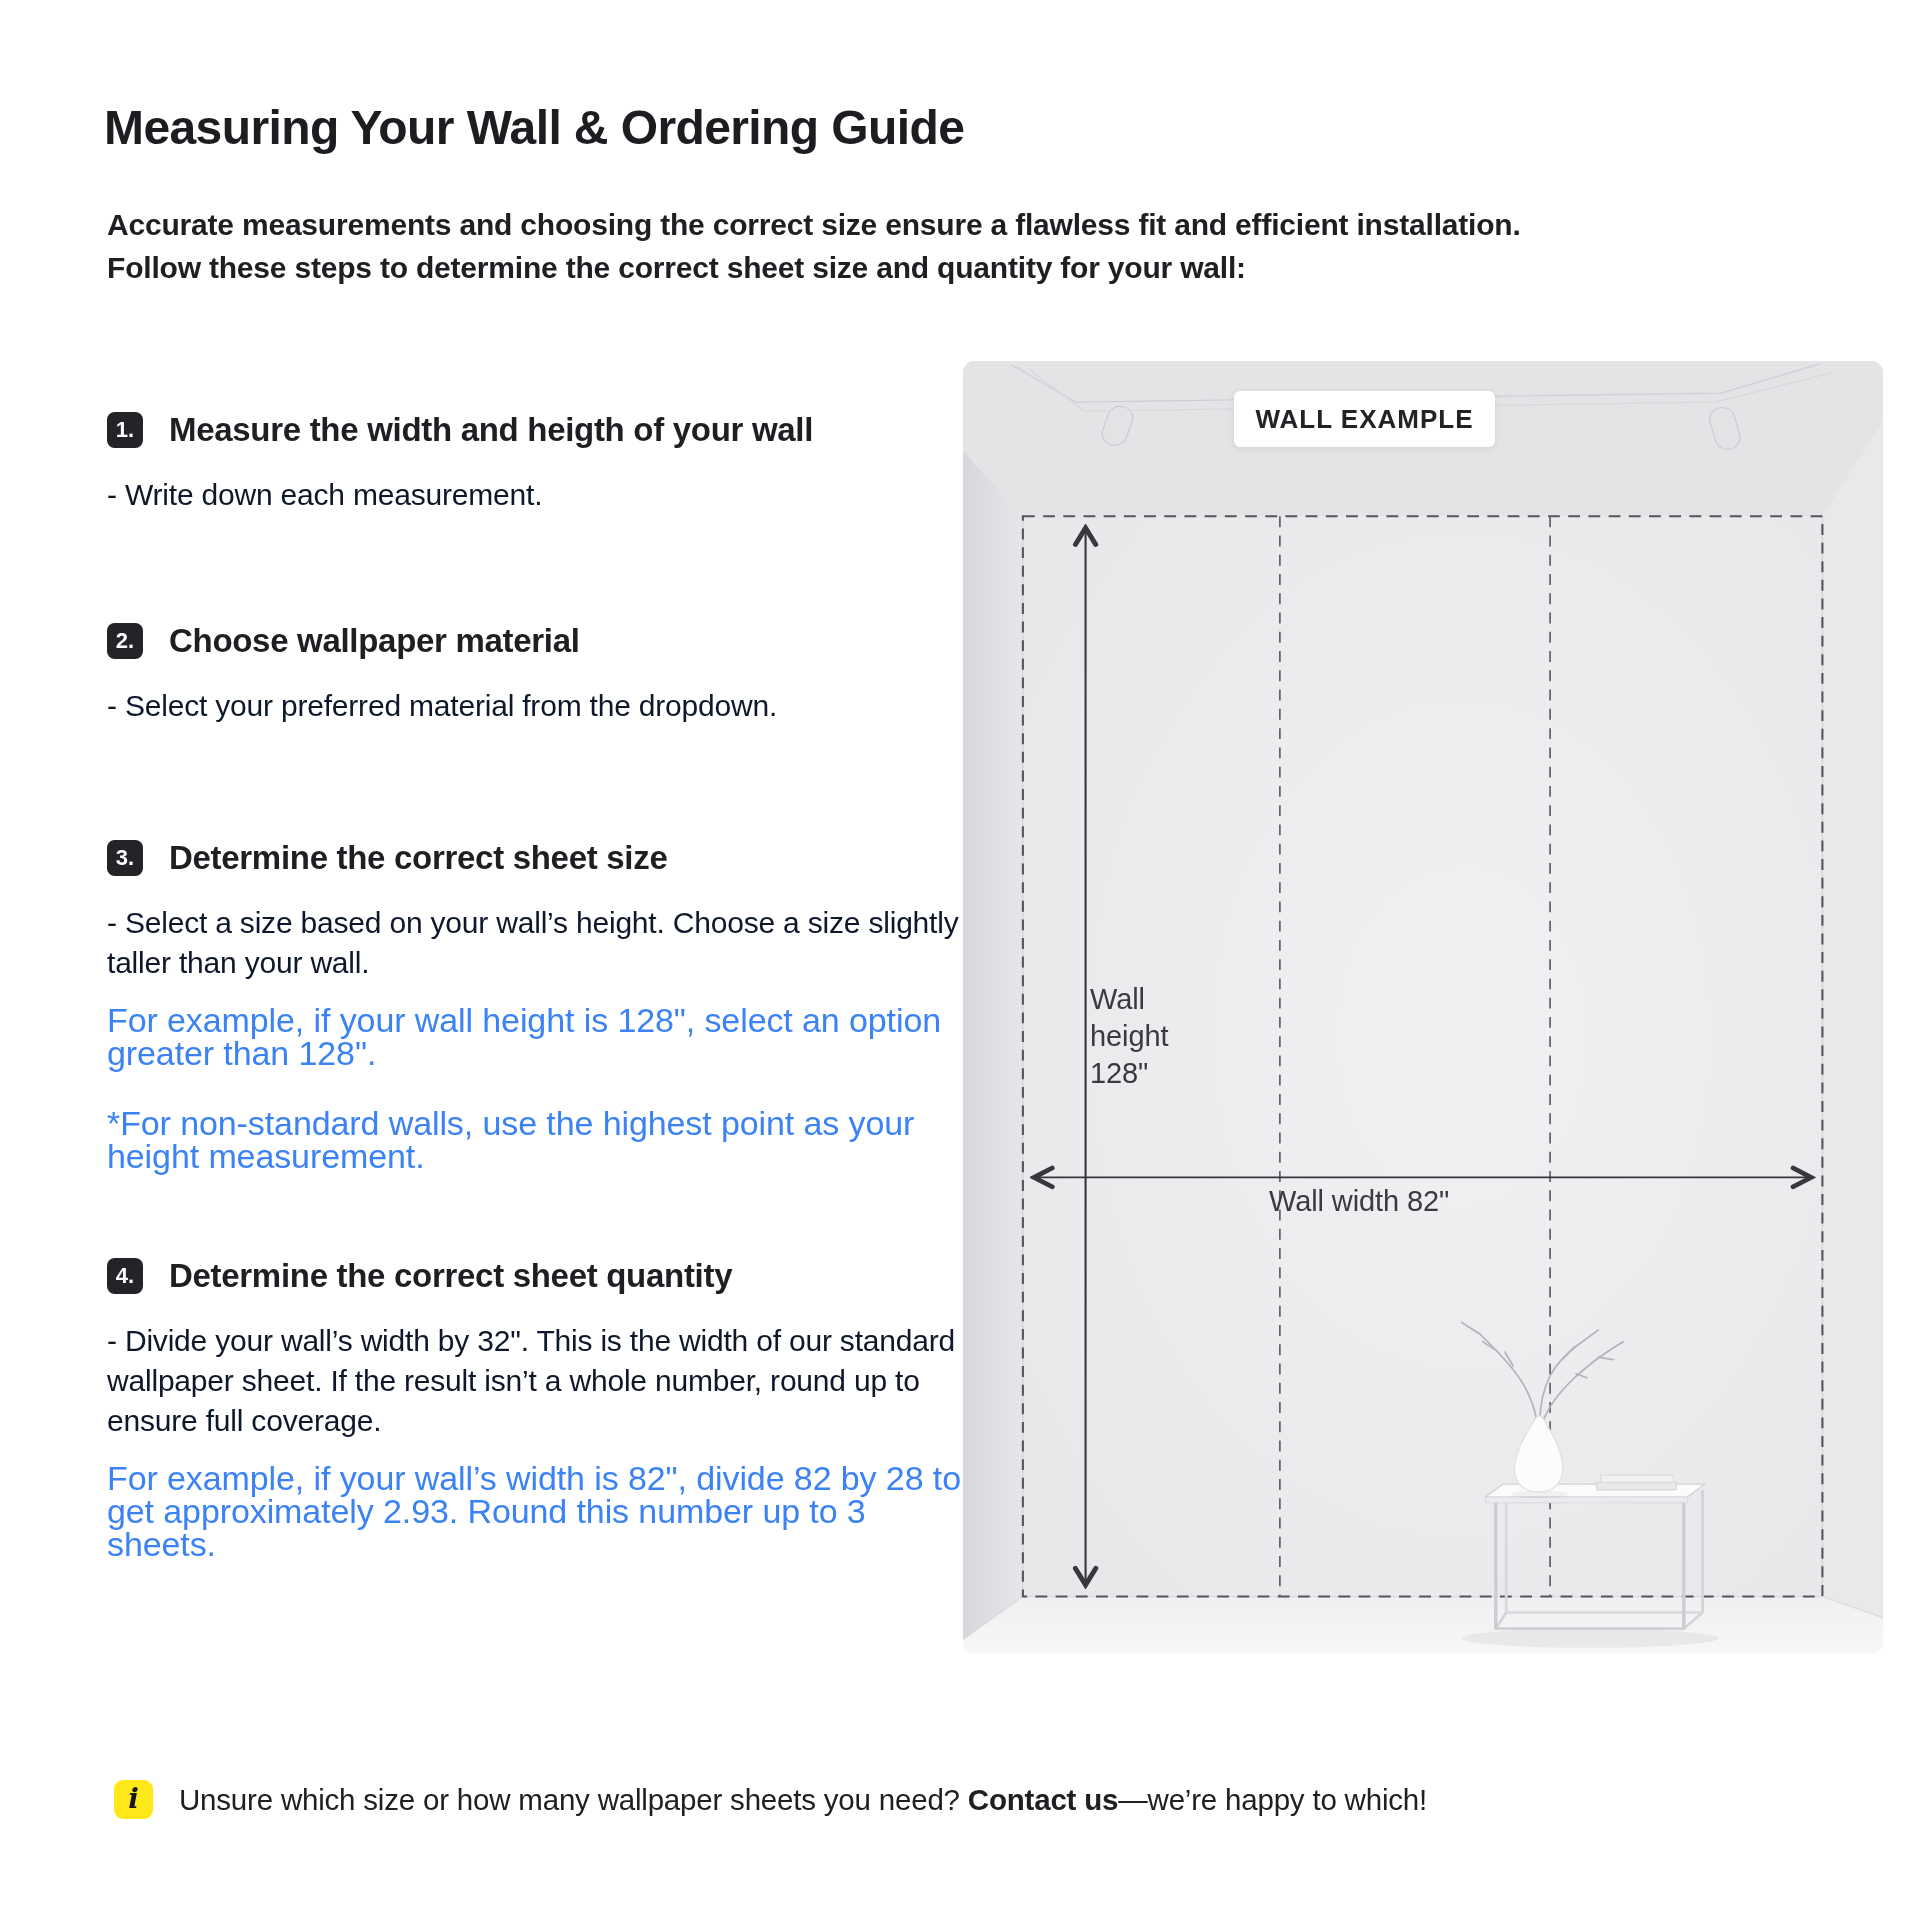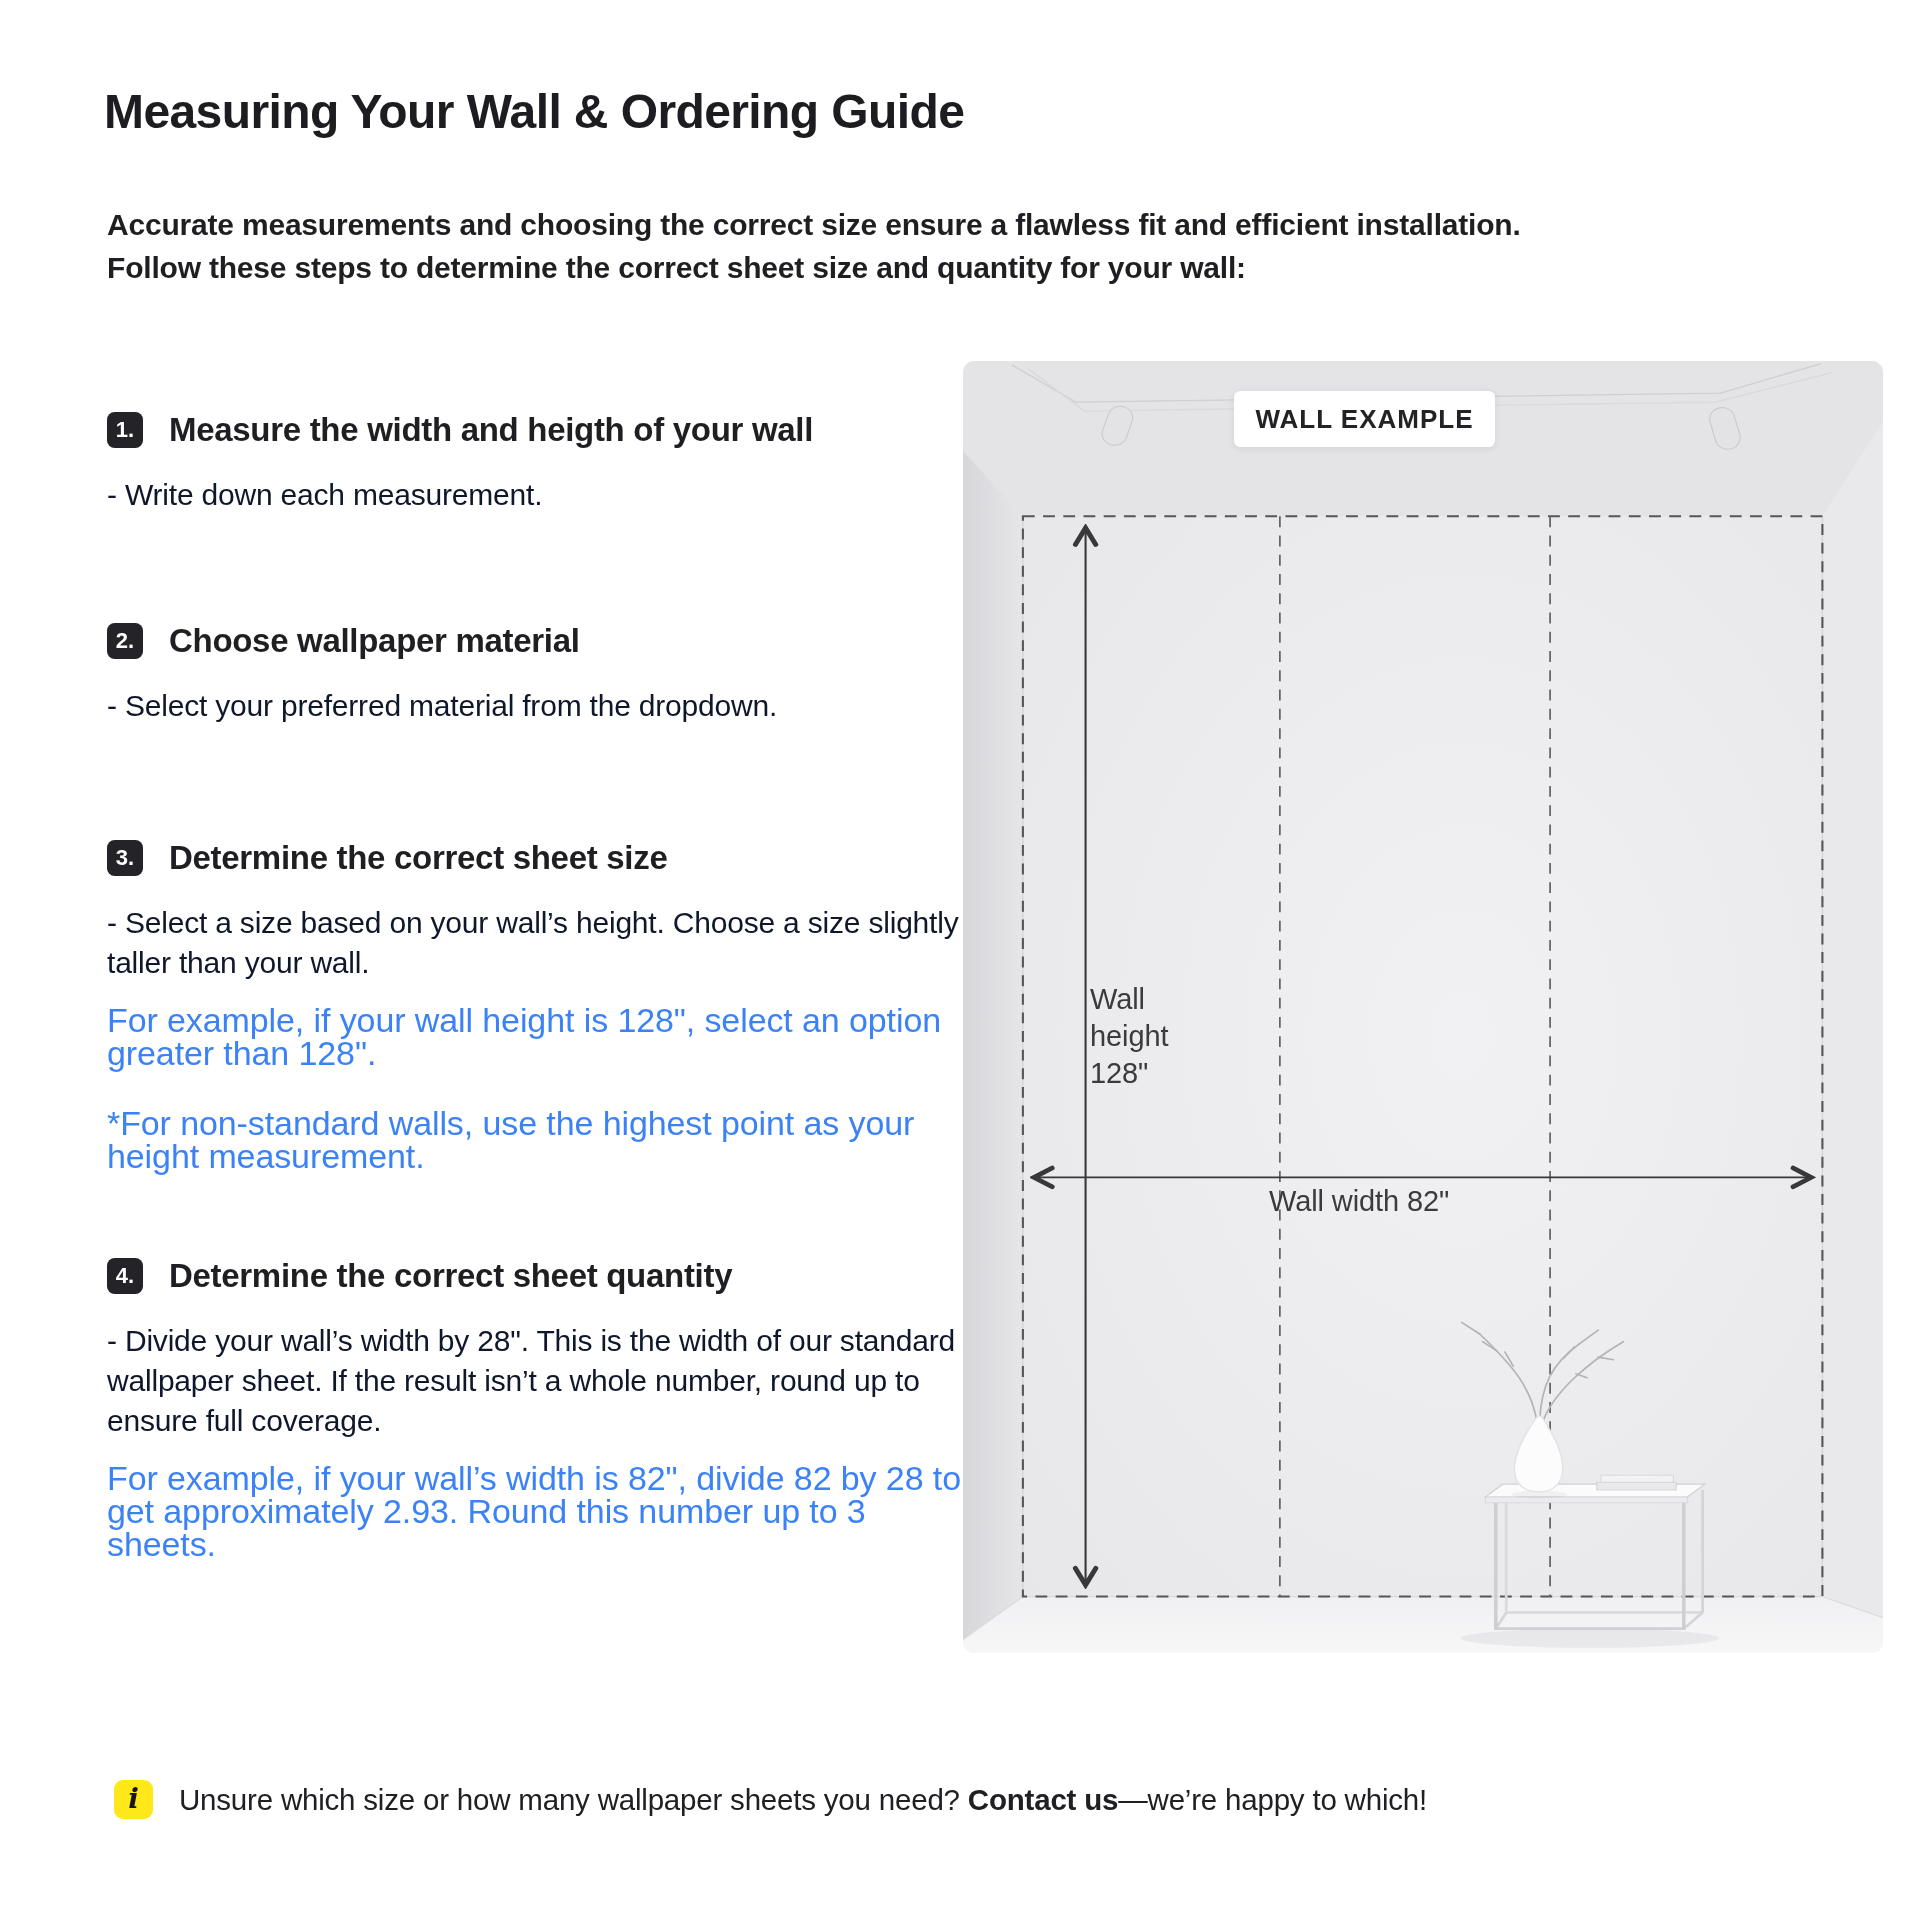--- a/index.html
+++ b/index.html
@@ -1,19 +1,19 @@
 <!DOCTYPE html>
 <html style="font-size:10.3px"><head>
 <meta charset="utf-8">
 <style>
   html,body{margin:0;padding:0;background:#ffffff;}
   .page{position:relative;width:1926px;height:1926px;background:#ffffff;overflow:hidden;
         font-family:"Liberation Sans","DejaVu Sans",sans-serif;color:#1f1f23;}
 
-  .title{position:absolute;left:104px;top:84px;font-size:48px;font-weight:bold;
+  .title{position:absolute;left:104px;top:100px;font-size:48px;font-weight:bold;
          letter-spacing:-0.6px;color:#1d1d21;margin:0;}
 
   .intro{position:absolute;left:107px;top:203px;width:1721px;font-size:30px;font-weight:bold;
          line-height:43px;letter-spacing:-0.2px;color:#1f1f23;}
 
   .step{position:absolute;left:107px;width:854px;}
   .step-head{display:flex;align-items:center;gap:18px;}
   .badge{flex:0 0 auto;width:36px;height:36px;border-radius:7.7px;background:#242428;color:#ffffff;
          font-size:22px;font-weight:bold;display:flex;align-items:center;justify-content:center;}
   .step-title{font-size:33px;font-weight:bold;letter-spacing:-0.3px;color:#1f1f23;margin:8px;}
@@ -78,21 +78,21 @@
     <p class="desc">- Select a size based on your wall’s height. Choose a size slightly taller than your wall.</p>
     <p class="note">For example, if your wall height is 128", select an option greater than 128".</p>
     <p class="note second">*For non-standard walls, use the highest point as your height measurement.</p>
   </section>
 
   <section class="step" style="top:1249px;">
     <div class="step-head">
       <span class="badge">4.</span>
       <h2 class="step-title">Determine the correct sheet quantity</h2>
     </div>
-    <p class="desc">- Divide your wall’s width by 28". This is the width of our standard wallpaper sheet. If the result isn’t a whole number, round up to ensure full coverage.</p>
+    <p class="desc">- Divide your wall’s width by 32". This is the width of our standard wallpaper sheet. If the result isn’t a whole number, round up to ensure full coverage.</p>
     <p class="note">For example, if your wall’s width is 82", divide 82 by 28 to get approximately 2.93. Round this number up to 3 sheets.</p>
   </section>
 
   <div class="photo">
     <svg viewBox="0 0 1321 2013" preserveAspectRatio="none">
       <defs>
         <radialGradient id="gWall" cx="0.55" cy="0.48" r="0.85">
           <stop offset="0" stop-color="#f1f1f3"></stop>
           <stop offset="1" stop-color="#e6e6e9"></stop>
         </radialGradient>

